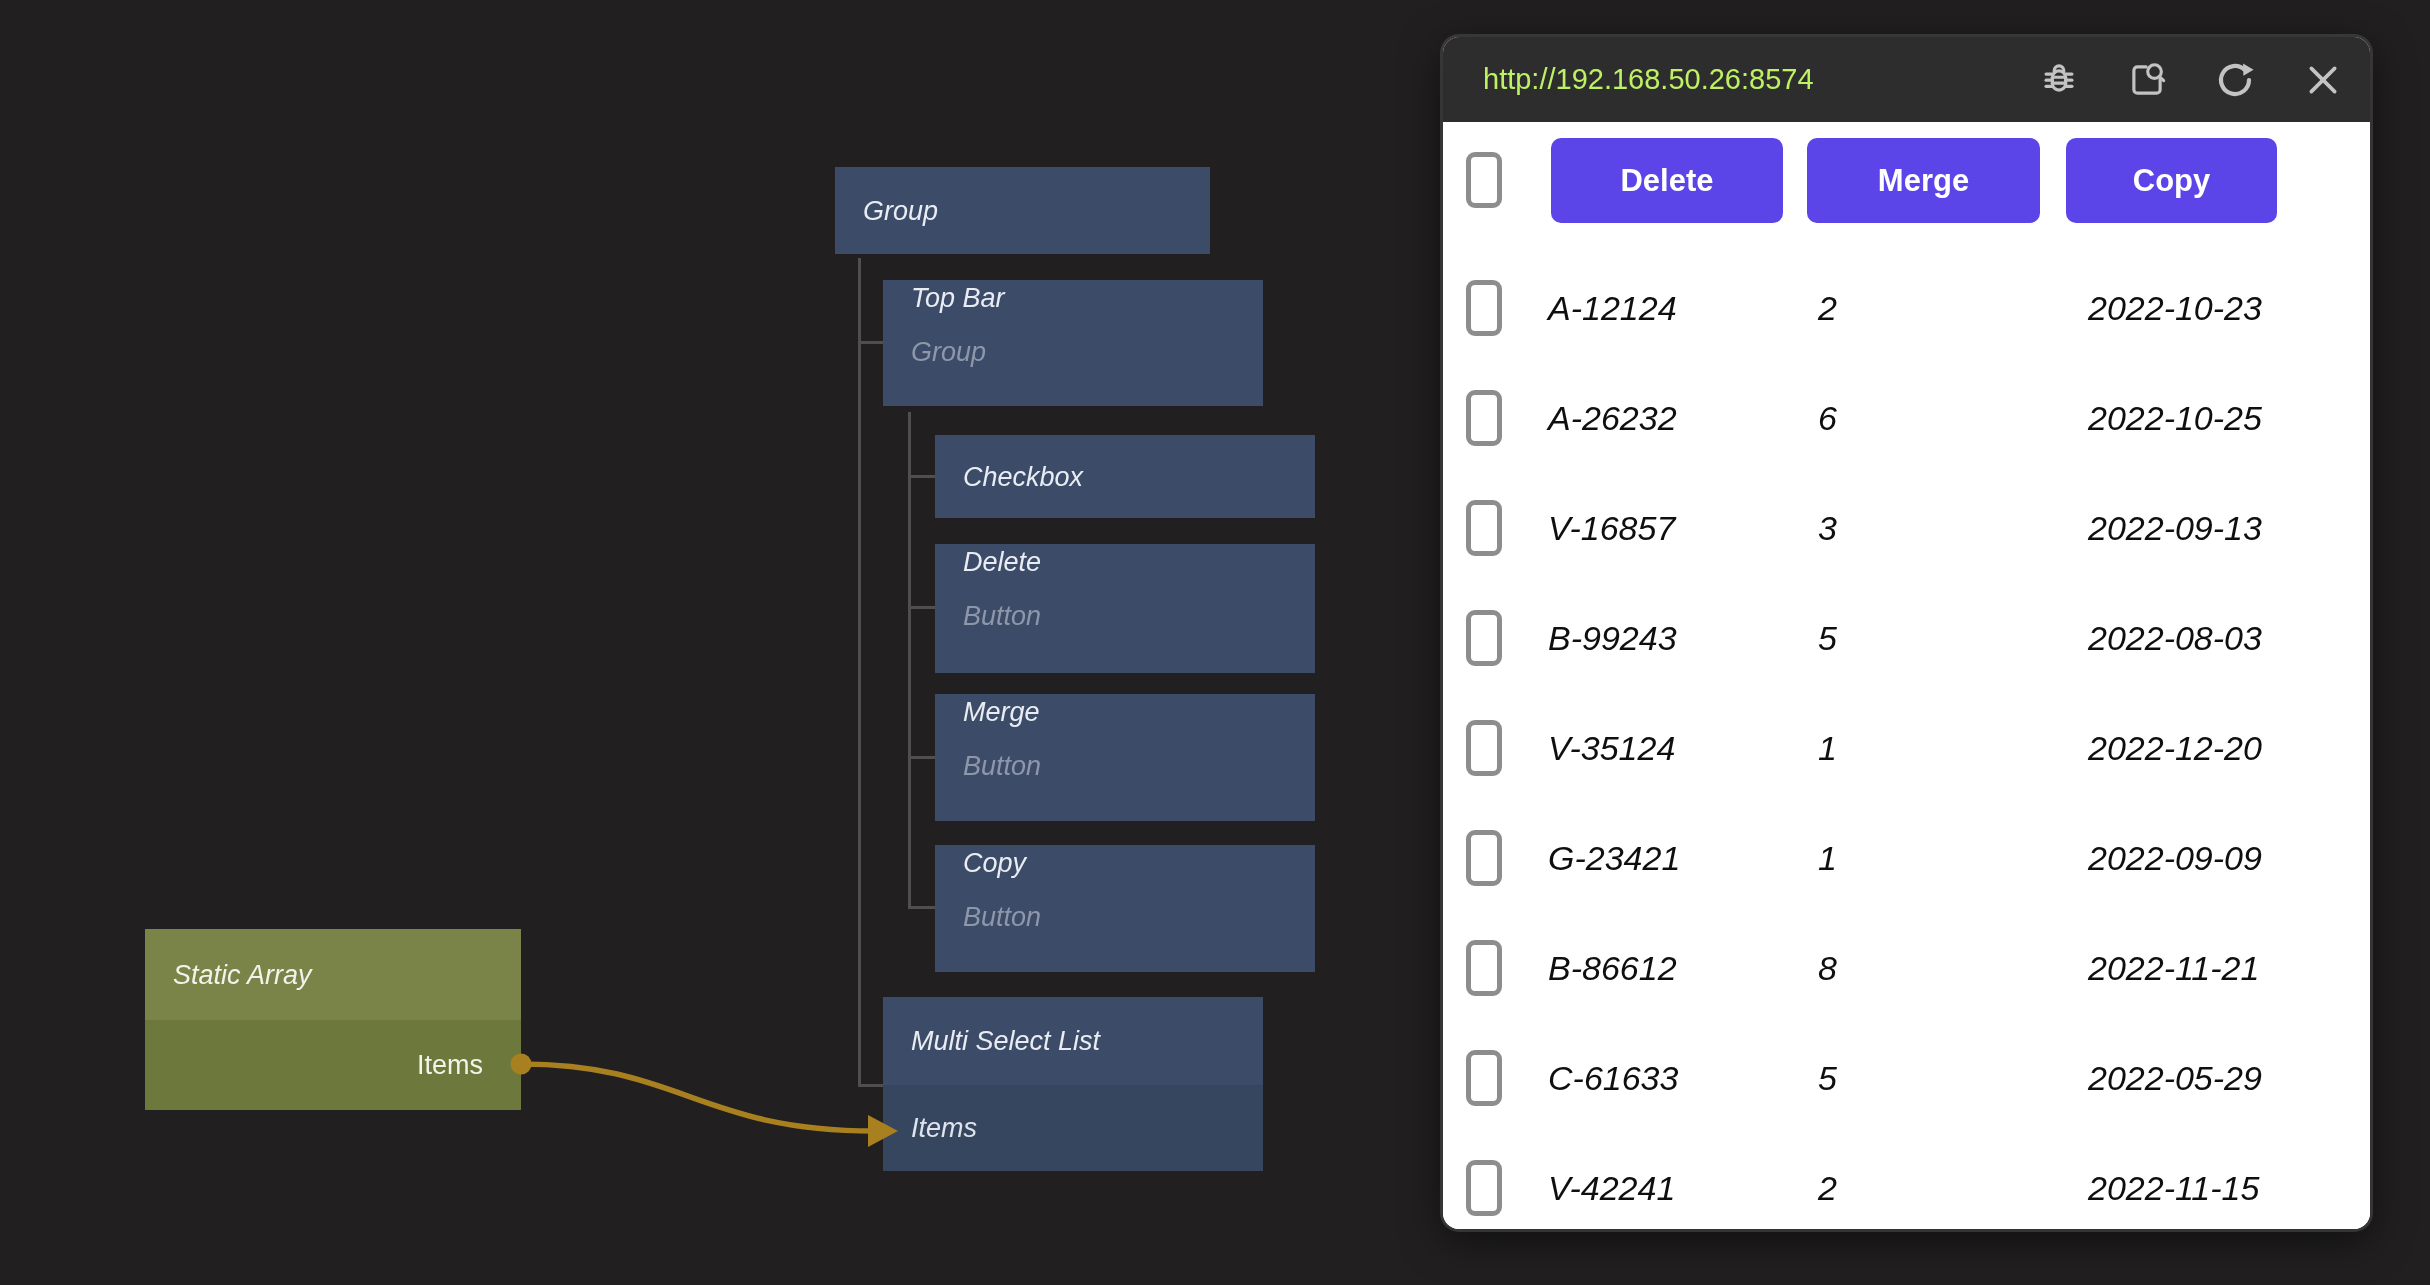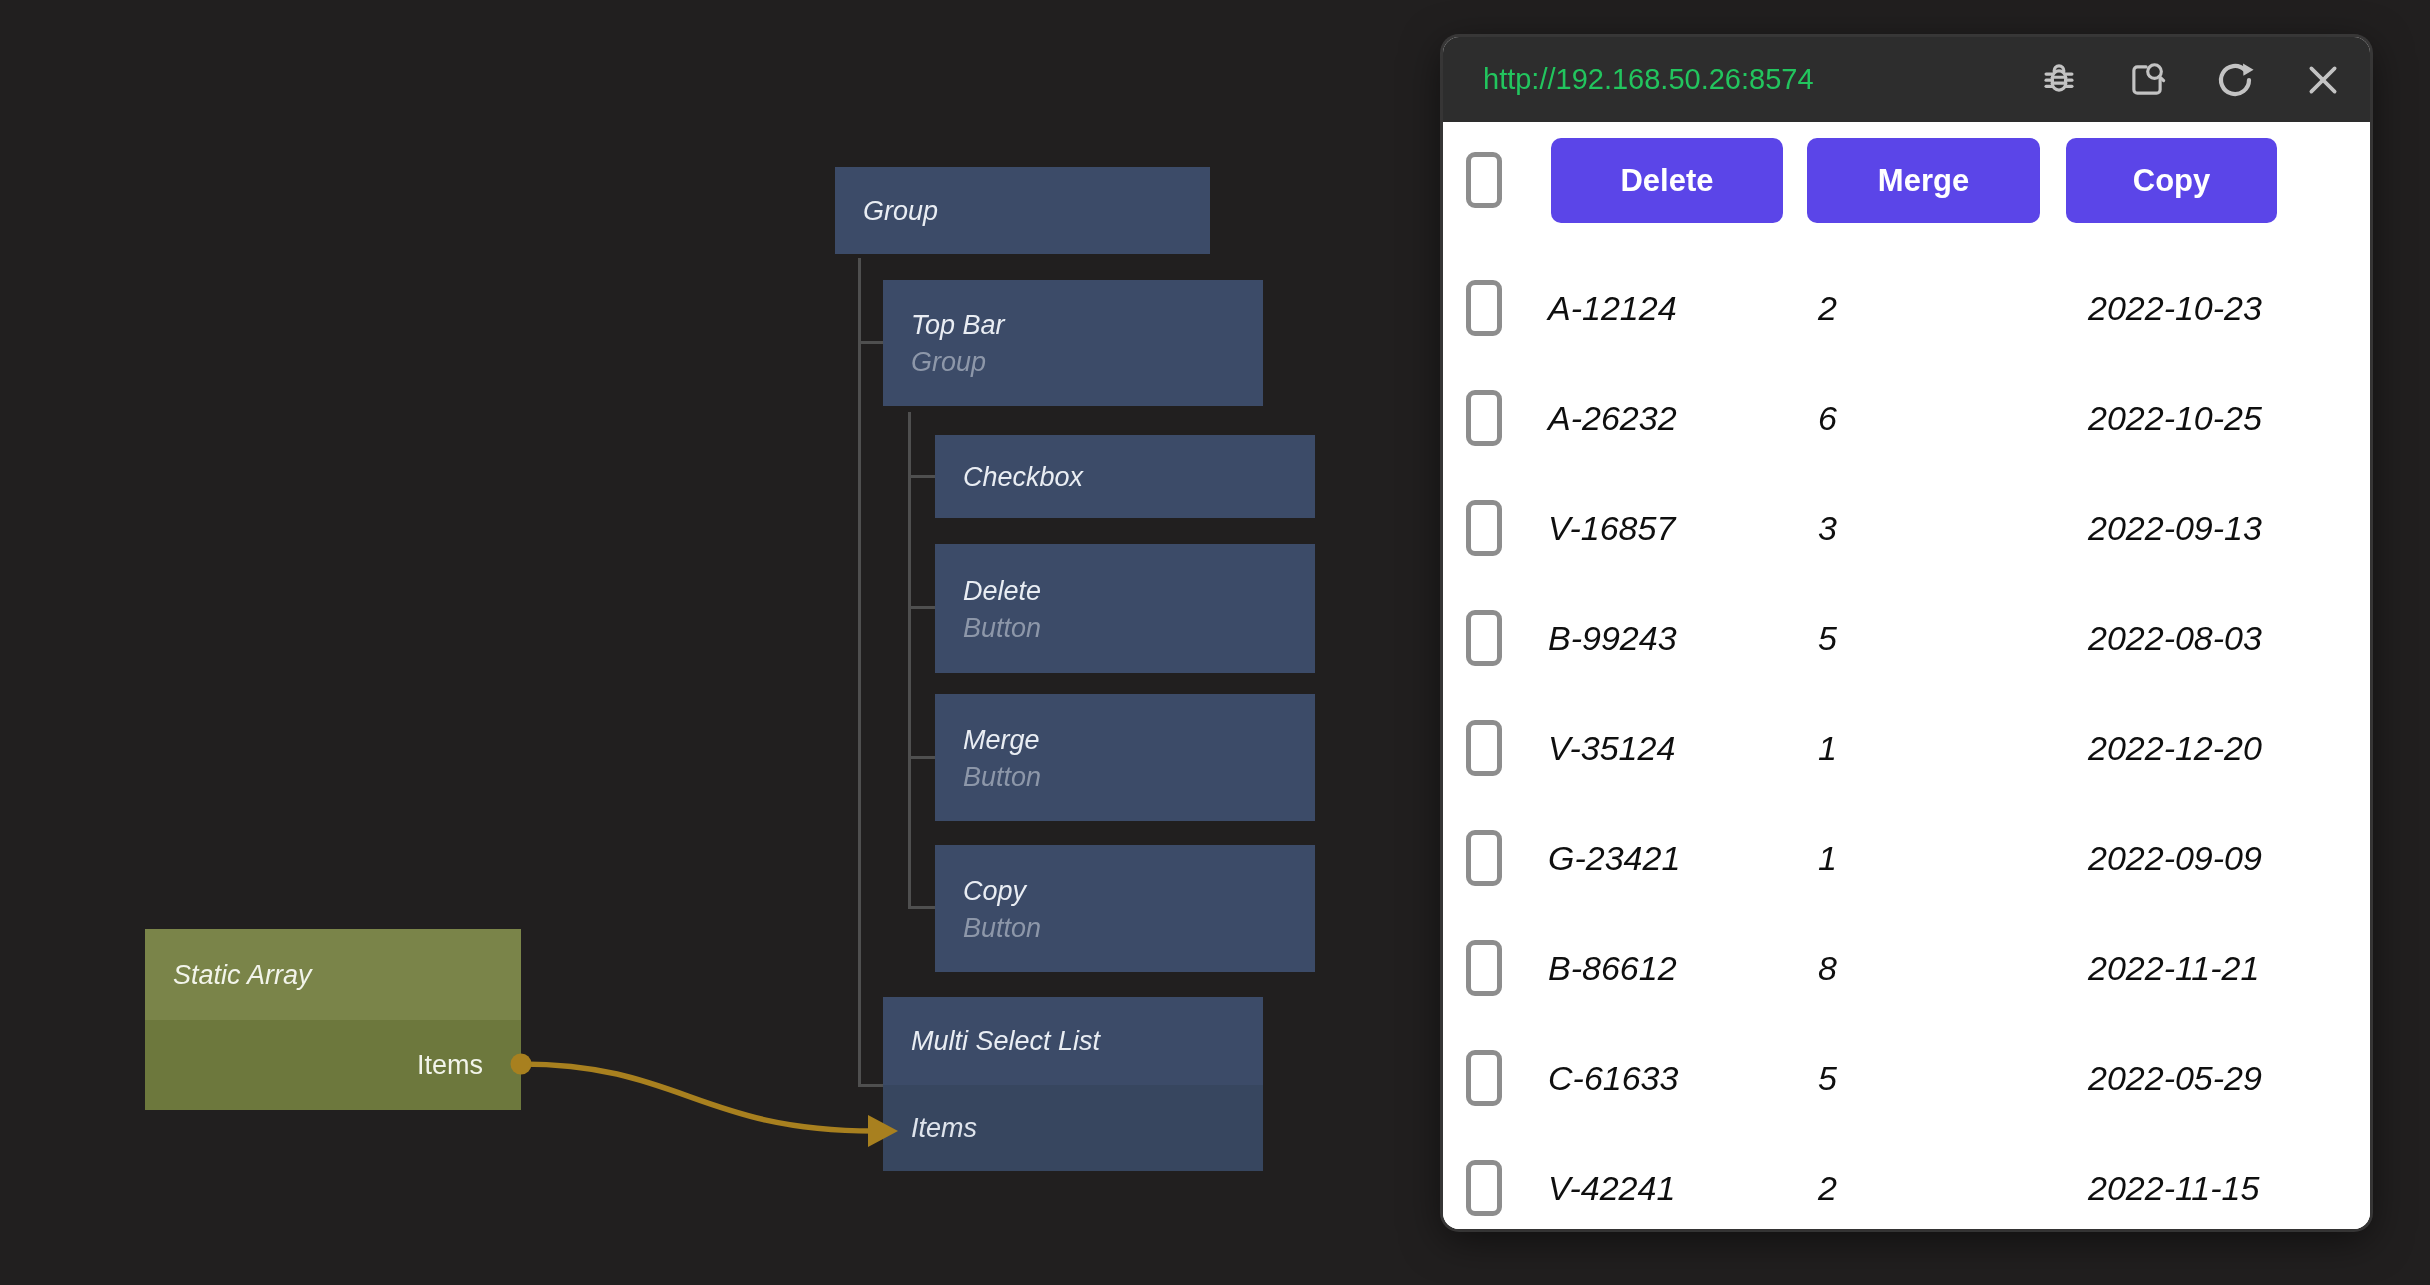--- a/index.html
+++ b/index.html
@@ -11,21 +11,21 @@
     font-family:"Liberation Sans","DejaVu Sans",sans-serif;}
   #stage{position:absolute;inset:0;width:2430px;height:1285px;background:#211f1f;}
 
   
   .seg{position:absolute;background:var(--connector);}
   .node{position:absolute;background:var(--node-blue);color:#e9edf3;}
   .node .node-title{font-size:27px;color:#e9edf3;line-height:36px;}
   .node .node-subtitle{font-size:27px;color:#8d97a9;line-height:34px;}
   .pad{padding-left:28px;font-style:italic;}
   .center-one{display:flex;flex-direction:column;justify-content:center;}
-  .center-two{display:flex;flex-direction:column;justify-content:center;gap:2px;}
+  .center-two{display:flex;flex-direction:column;justify-content:flex-start;gap:19px;}
 
   .n-group{left:835px;top:167px;width:375px;height:87px;}
   .n-topbar{left:883px;top:280px;width:380px;height:126px;}
   .n-checkbox{left:935px;top:435px;width:380px;height:83px;}
   .n-delete{left:935px;top:544px;width:380px;height:129px;}
   .n-merge{left:935px;top:694px;width:380px;height:127px;}
   .n-copy{left:935px;top:845px;width:380px;height:127px;}
 
   .n-msl{left:883px;top:997px;width:380px;height:134px;background:none;}
   .msl-header{height:88px;background:var(--node-blue);display:flex;align-items:center;}
@@ -41,21 +41,21 @@
   #wire-layer{position:absolute;left:0;top:0;width:2430px;height:1285px;pointer-events:none;}
   #wire-layer path{stroke:var(--gold);stroke-width:5.5;fill:none;}
   #wire-layer circle{fill:var(--gold);}
   #wire-layer polygon{fill:var(--gold);}
 
   
   .pvwin{position:absolute;left:1443px;top:37px;width:927px;height:1192px;border-radius:16px;
     background:#fff;overflow:hidden;box-shadow:0 0 0 3px rgba(90,90,90,.45),0 10px 40px rgba(0,0,0,.55);}
   .pv-titlebar{position:absolute;left:0;top:0;right:0;height:85px;background:#2d2d2d;
     display:flex;align-items:center;}
-  .pv-url{margin-left:40px;font-size:29px;color:#22c55e;flex:0 1 auto;white-space:nowrap;}
+  .pv-url{margin-left:40px;font-size:29px;color:#bef264;flex:0 1 auto;white-space:nowrap;}
   .pv-icons{margin-left:auto;margin-right:26px;display:flex;align-items:center;gap:46px;}
   .icon-btn{width:42px;height:42px;display:flex;align-items:center;justify-content:center;cursor:pointer;}
   .icon-btn svg{stroke:#c3c3c3;fill:none;stroke-width:1.8;stroke-linecap:round;stroke-linejoin:round;}
   .icon-btn svg .fill{fill:#c3c3c3;stroke:none;}
 
   .pv-content{position:absolute;left:0;top:85px;right:0;bottom:0;background:#fff;}
   .ckb{position:absolute;width:36px;height:56px;border:5px solid #8d8d8d;border-radius:9px;background:#fff;}
   .tb-cb{left:23px;top:30px;}
   .pbtn{position:absolute;top:16px;height:85px;background:var(--accent);border:none;border-radius:10px;
     color:#fff;font-size:31px;font-weight:bold;font-family:inherit;cursor:pointer;

